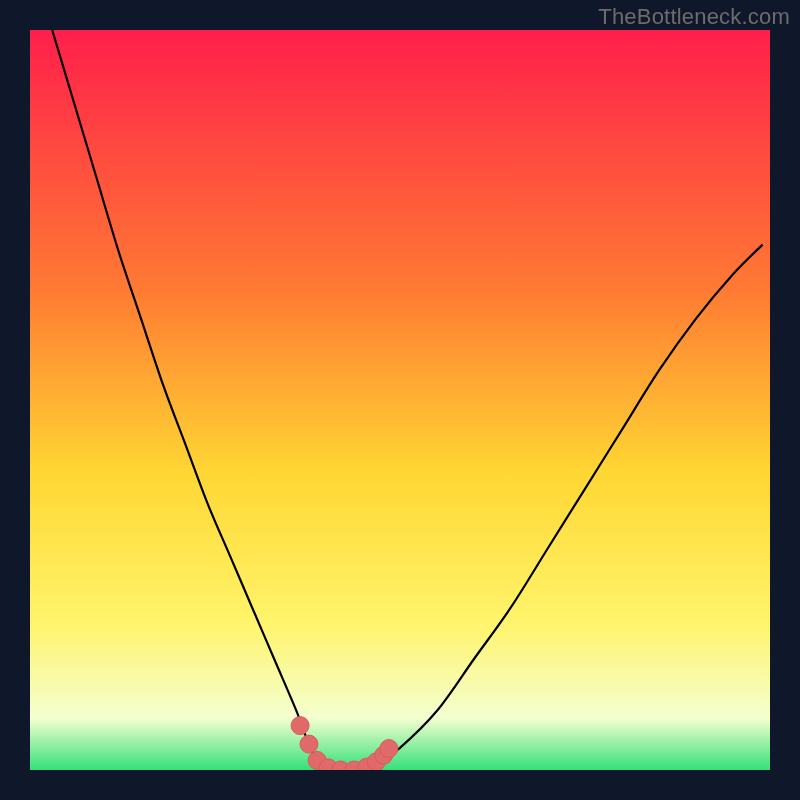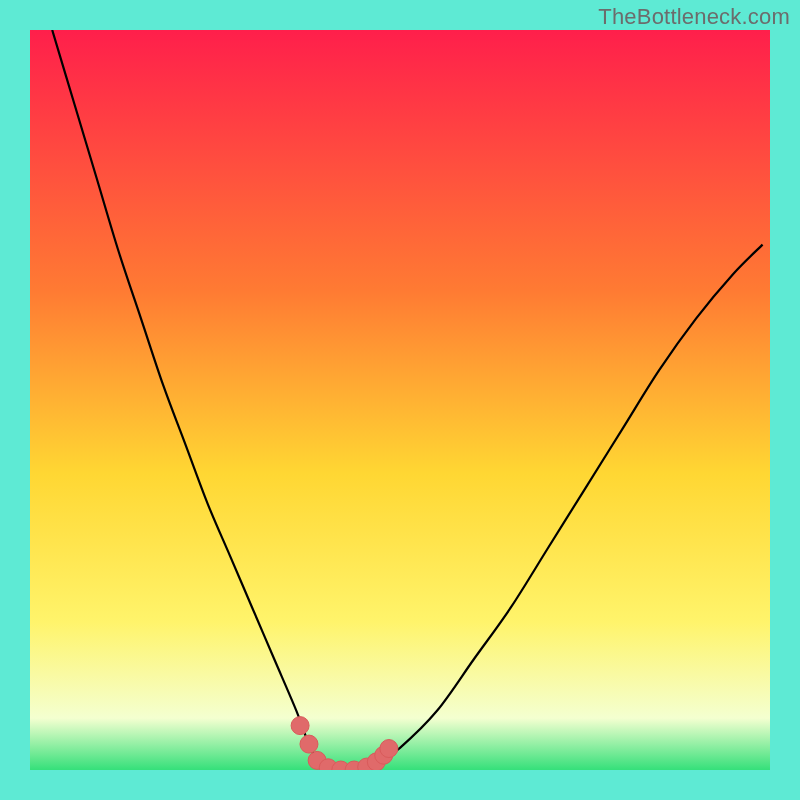--- a/index.html
+++ b/index.html
@@ -10,21 +10,21 @@
     background: #000;
     overflow: hidden;
     font-family: Arial, Helvetica, sans-serif;
   }
   .frame {
     position: absolute;
     left: 0;
     top: 0;
     width: 800px;
     height: 800px;
-    background: #5eead4;
+    background: #0f172a;
   }
   .watermark {
     position: absolute;
     top: 4px;
     right: 10px;
     color: #6c6c6c;
     font-size: 22px;
     letter-spacing: 0.2px;
     font-weight: 400;
     user-select: none;

